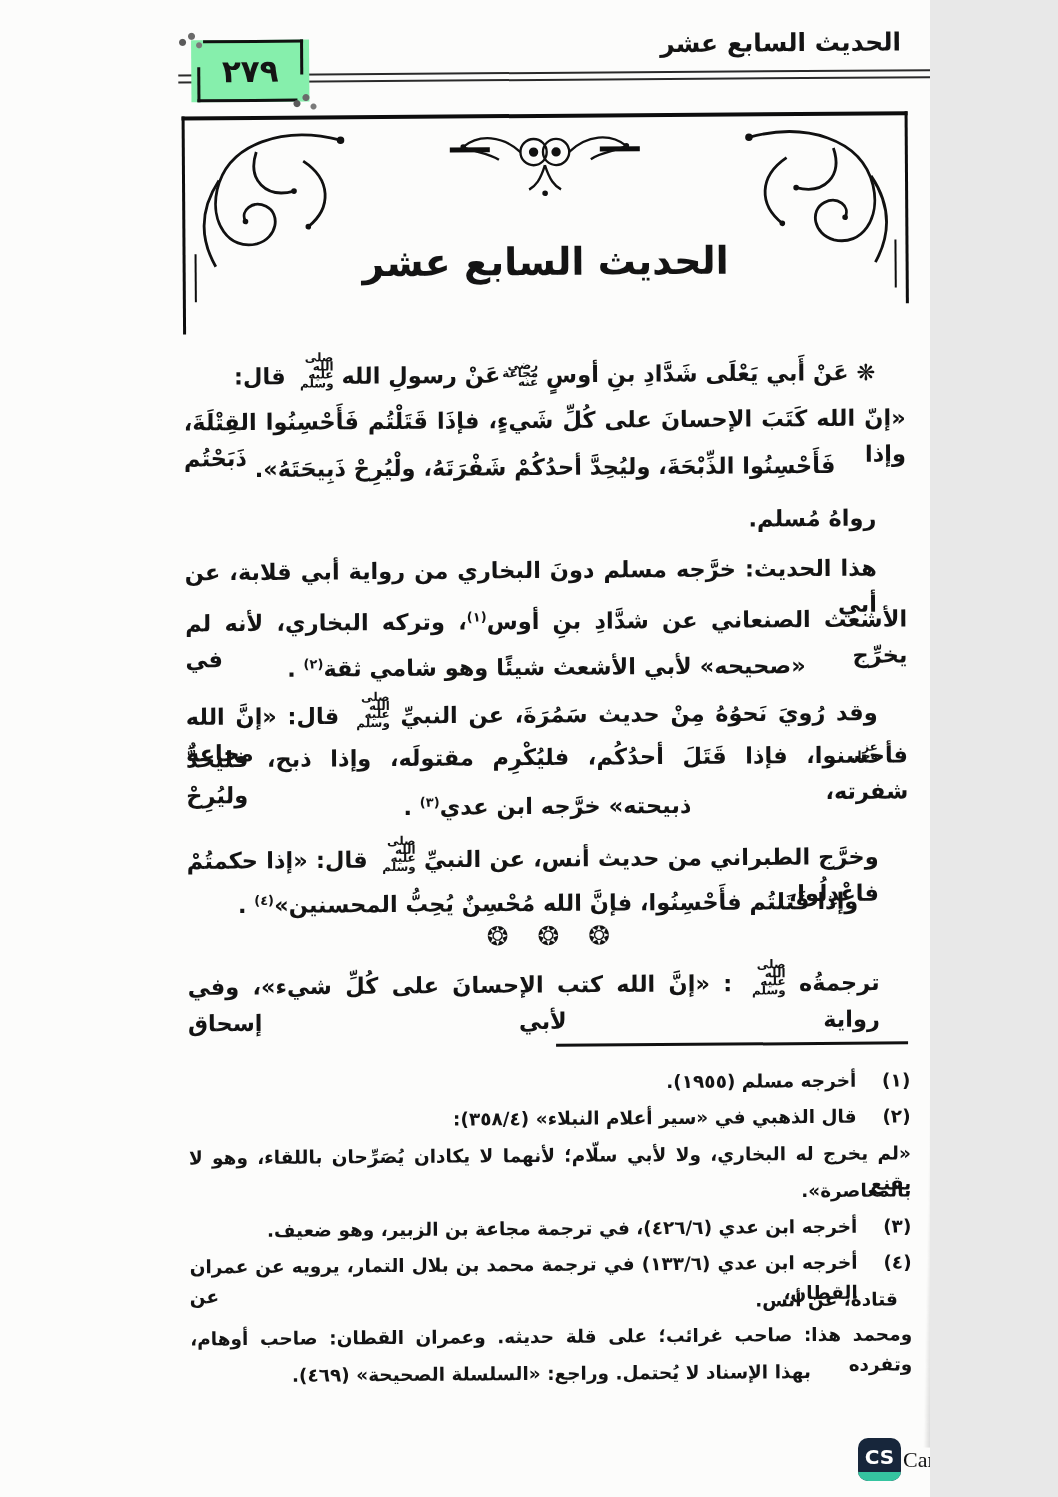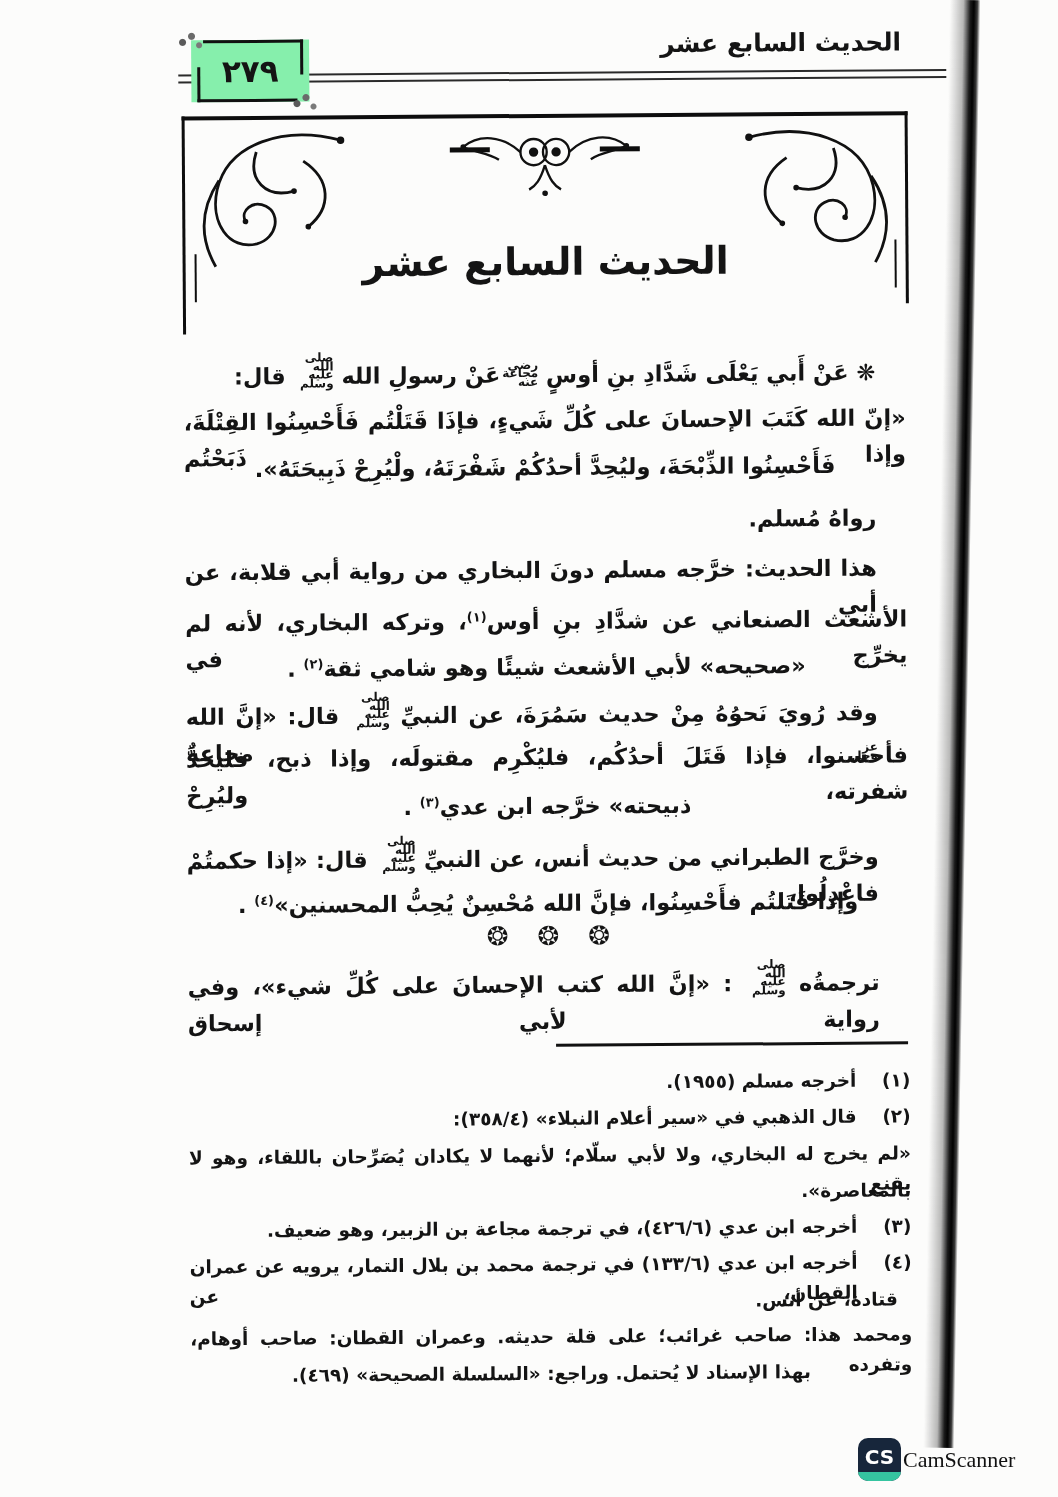--- a/index.html
+++ b/index.html
@@ -1,16 +1,16 @@
 <!DOCTYPE html>
 <html lang="ar"><head>
 <meta charset="utf-8">
 <style>
   html,body{margin:0;padding:0;background:#e8e8e8;}
-  .page{position:relative;width:1058px;height:1497px;background:#fcfcfb;overflow:hidden;
+  .page{position:relative;width:930px;height:1497px;background:#fcfcfb;overflow:hidden;
         font-family:"DejaVu Sans",sans-serif;color:#141414;}
   .sheet{position:absolute;inset:0;transform:rotate(-0.4deg);transform-origin:530px 750px;}
 
   
   .running-title{position:absolute;top:30px;left:560px;width:346px;text-align:right;
                  direction:rtl;font-size:25px;font-weight:bold;}
   .hrule{position:absolute;top:72px;left:183px;width:768px;height:5px;
          border-top:2px solid #2a2a2a;border-bottom:2px solid #2a2a2a;}
   .pagenum-box{position:absolute;top:38px;left:196px;width:118px;height:62px;background:#86efac;z-index:2;}
   .pn-tr{position:absolute;top:0;right:6px;width:82%;height:52%;border-top:3px solid #111;border-right:3px solid #111;}

